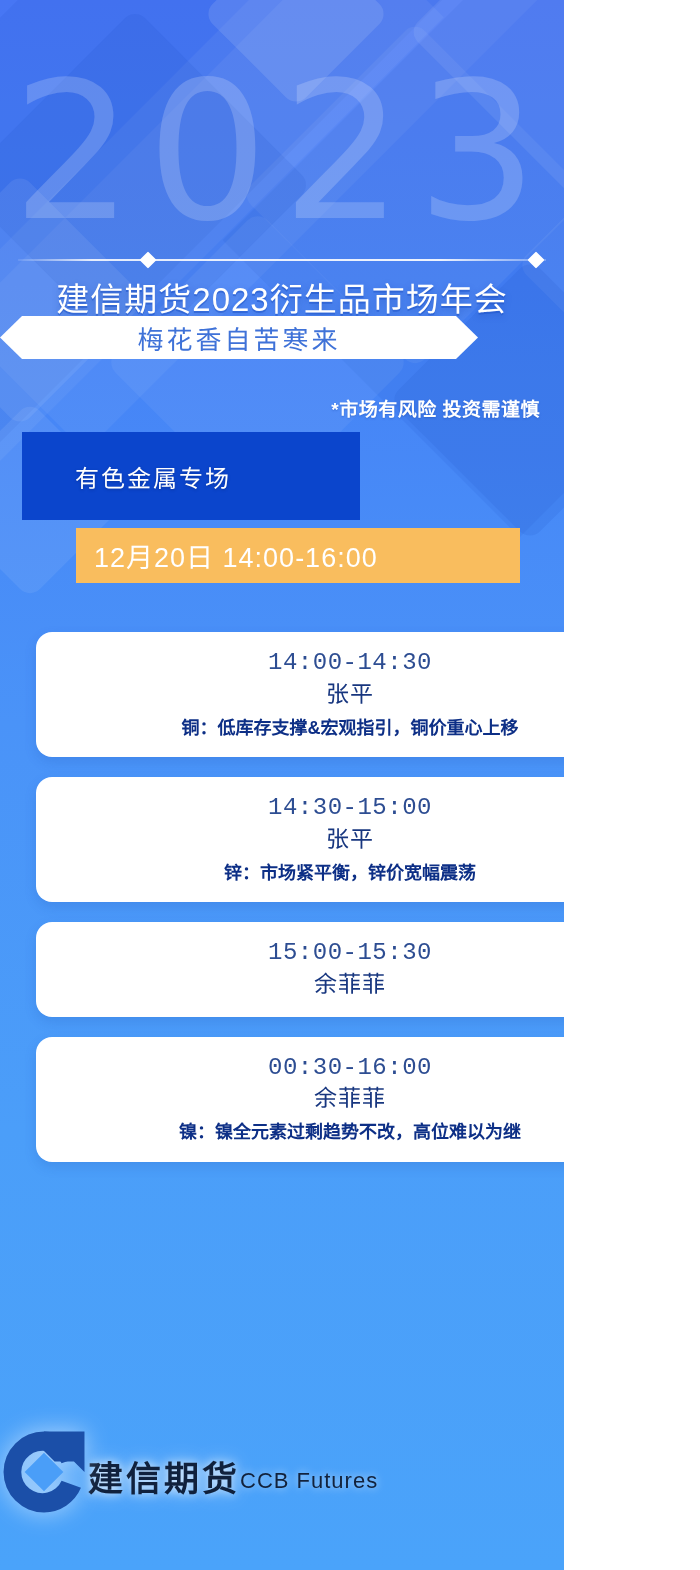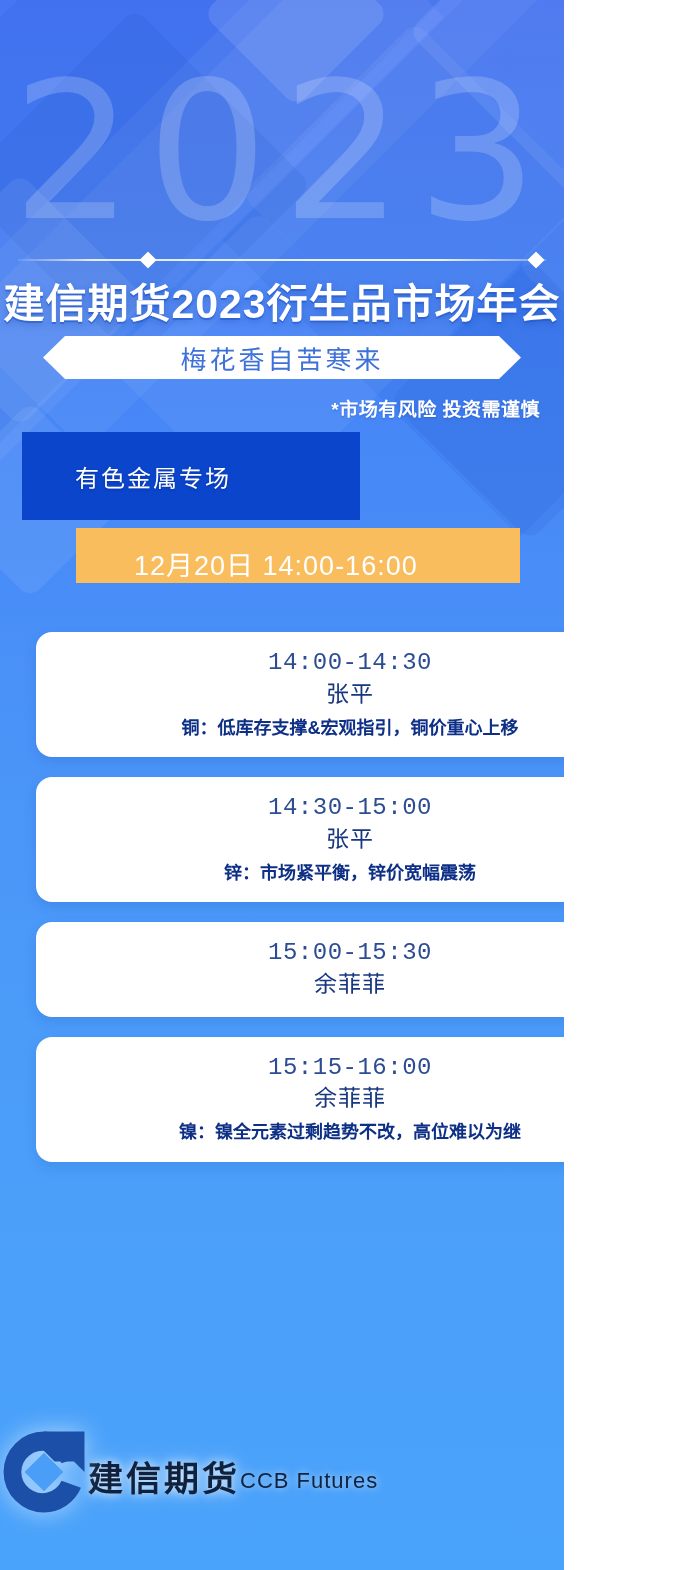--- a/index.html
+++ b/index.html
@@ -70,33 +70,33 @@
   }
   .divider .dmk.a{ left:124px; }
   .divider .dmk.b{ left:512px; }
 
   
   .title{
     position:absolute;
     top:282px; left:0; width:100%;
     text-align:center;
     color:#ffffff;
-    font-size:41px;
-    font-weight:bold;
+    font-size:33px;
+    font-weight:normal;
     letter-spacing:1px;
     line-height:1.1;
     text-shadow:0 2px 0 rgba(32,86,200,.55), 0 3px 7px rgba(20,60,160,.35);
     white-space:nowrap;
   }
 
   
   .subtitle-wrap{
     position:absolute;
-    top:336px; left:0; width:100%;
-    display:flex; justify-content:center;
+    top:316px; left:0; width:100%;
+    display:flex; 
   }
   .subtitle{
     position:relative;
     width:478px; height:43px;
     background:#ffffff;
     clip-path:polygon(22px 0, calc(100% - 22px) 0, 100% 50%, calc(100% - 22px) 100%, 22px 100%, 0 50%);
     display:flex; align-items:center; justify-content:center;
     color:#3f72d8;
     font-size:26px;
     letter-spacing:3px;
@@ -128,22 +128,22 @@
     font-size:24px;
     letter-spacing:2px;
     text-shadow:0 1px 3px rgba(0,25,90,.35);
   }
 
   .date-box{
     position:absolute;
     top:528px; left:76px;
     width:444px; height:55px;
     background:#f9bd5e;
-    display:flex; align-items:flex-end;
-    padding-left:58px;
+    display:flex; align-items:center;
+    padding-left:18px;
   }
   .date-box span{
     color:#ffffff;
     font-size:27px;
     letter-spacing:1px;
   }
 
   
   .agenda{
     position:absolute;
@@ -269,21 +269,21 @@
       <div class="c-speaker">张平</div>
       <div class="c-topic">锌：市场紧平衡，锌价宽幅震荡</div>
     </div>
 
     <div class="card">
       <div class="c-time">15:00-15:30</div>
       <div class="c-speaker">余菲菲</div>
     </div>
 
     <div class="card">
-      <div class="c-time">15:15-16:00</div>
+      <div class="c-time">00:30-16:00</div>
       <div class="c-speaker">余菲菲</div>
       <div class="c-topic">镍：镍全元素过剩趋势不改，高位难以为继</div>
     </div>
 
   </div>
 
   <div class="footer">
     <svg class="logo-mark" viewBox="0 0 100 100">
       <path d="M50 4
                A46 46 0 1 0 50 96

